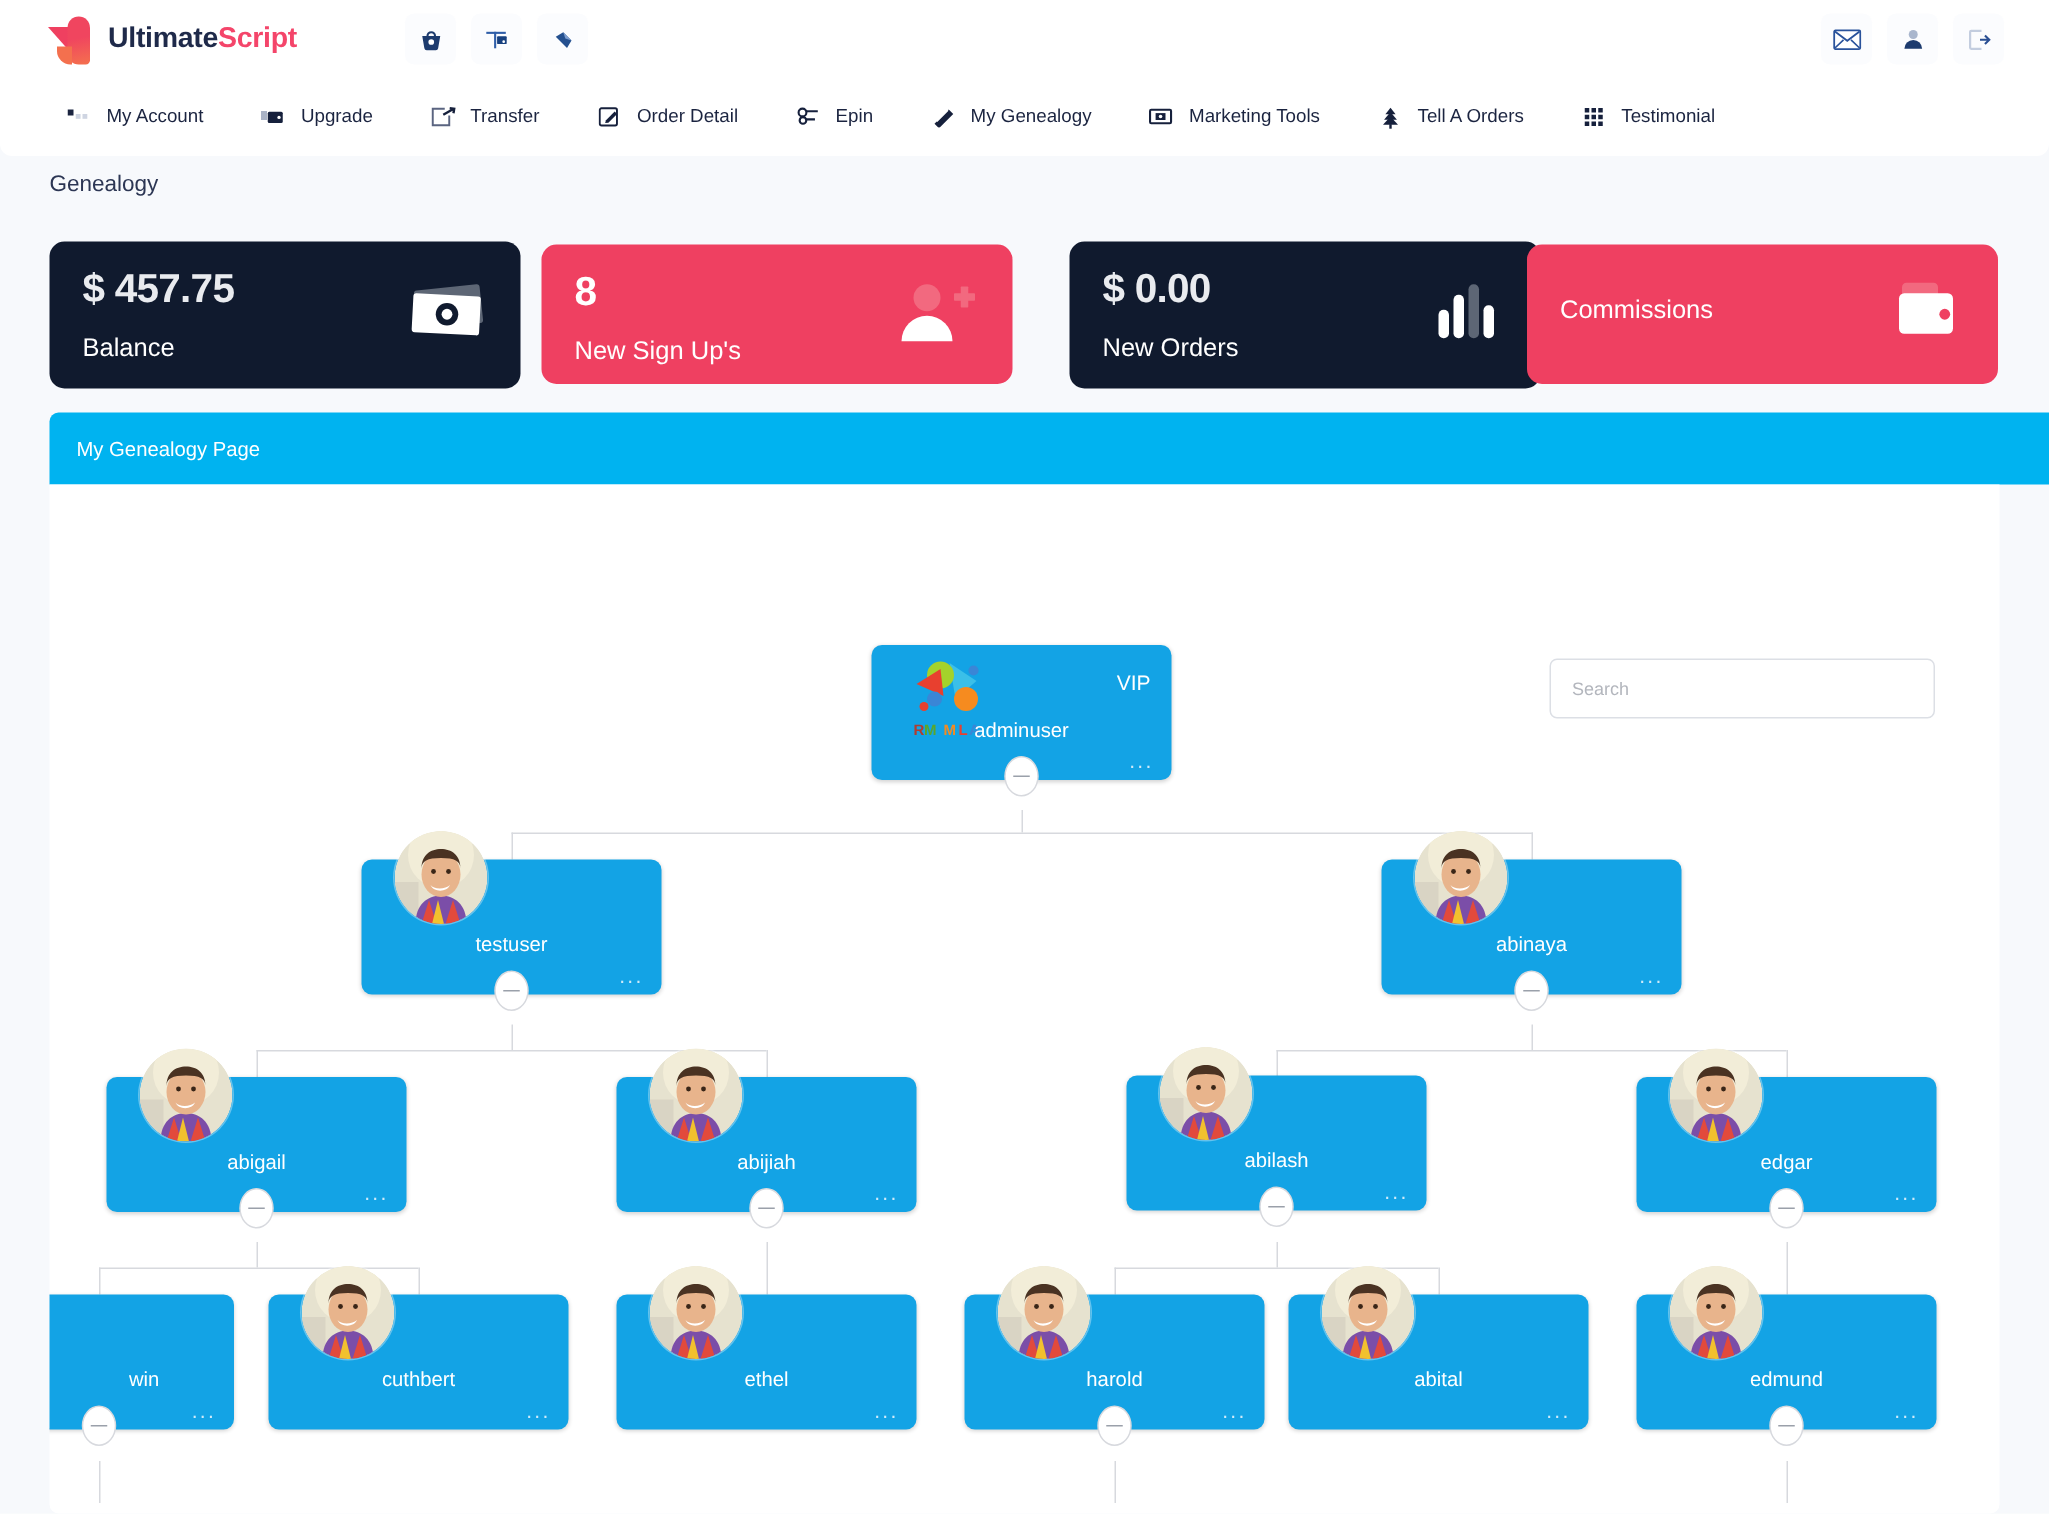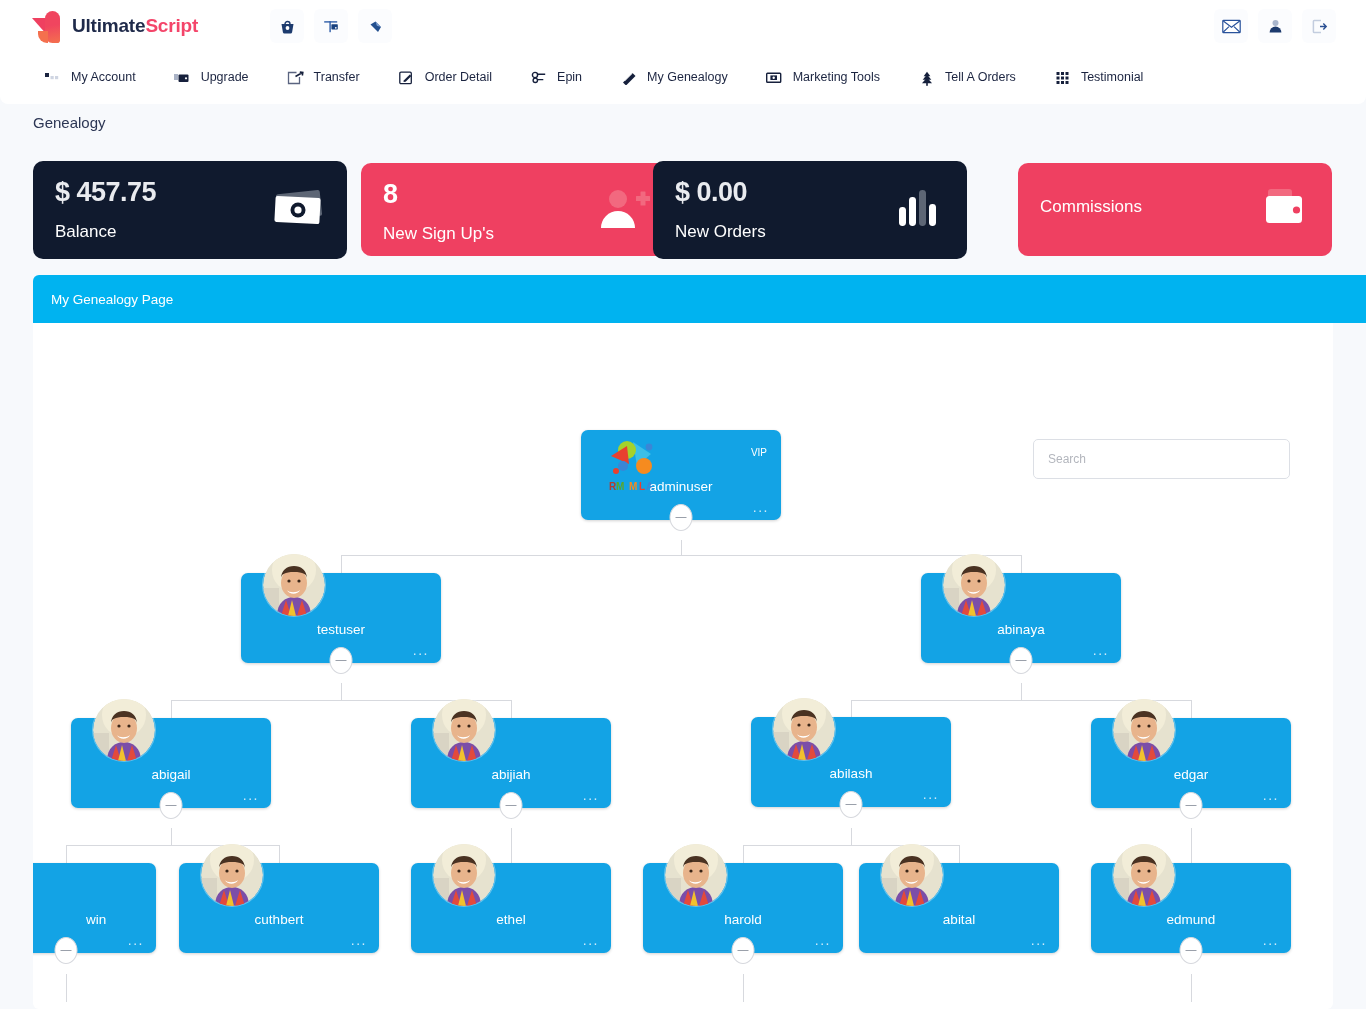--- a/index.html
+++ b/index.html
@@ -69,21 +69,21 @@
   }
   .card.dark { background: #101a2e; }
   .card.pink { background: #ef4061; top: 2px; height: 93px; }
   .card .cval { font-size: 27px; font-weight: 700; color: #fff; letter-spacing: -0.5px; line-height: 1; }
   .card.dark .cval { color: #e9ebef; }
   .card .clab { font-size: 17px; color: #fff; margin-top: 16px; }
   .card .cic { position: absolute; right: 22px; top: 50%; transform: translateY(-50%); }
 
   .c0 { left: 0;    width: 314px; }
   .c1 { left: 328px; width: 314px; }
-  .c2 { left: 620px; width: 314px; }
+  .c2 { left: 680px; width: 314px; }
   .c3 { left: 985px; width: 314px; }
 
   
   .panel-head {
     position: absolute; top: 275px; left: 33px; width: 1364px; height: 48px;
     background: #00b3f0; border-radius: 6px 6px 0 0;
     display: flex; align-items: center; padding-left: 18px;
   }
   .panel-head span { color: #fff; font-size: 13.5px; }
   .panel-body {
@@ -113,21 +113,21 @@
   .node .nm {
     position: absolute; left: 0; right: 0; bottom: 26px;
     text-align: center; color: #ffffff; font-size: 13.5px;
   }
   .node .dots {
     position: absolute; right: 12px; bottom: 8px;
     color: #cfeaf9; font-size: 14px; letter-spacing: 1.5px; line-height: 10px;
   }
   .node .vip {
     position: absolute; right: 14px; top: 17px;
-    color: #ffffff; font-size: 10px;
+    color: #ffffff; font-size: 14px;
   }
   .avatar {
     position: absolute; left: 22px; top: -19px;
     width: 62px; height: 62px; border-radius: 50%;
     overflow: hidden; box-shadow: 0 0 0 1px rgba(255,255,255,.35);
   }
   .toggle {
     position: absolute; left: 50%; bottom: -11px; transform: translateX(-50%);
     width: 23px; height: 27px; border-radius: 50%;
     background: #fff; border: 1px solid #d7d9de;

